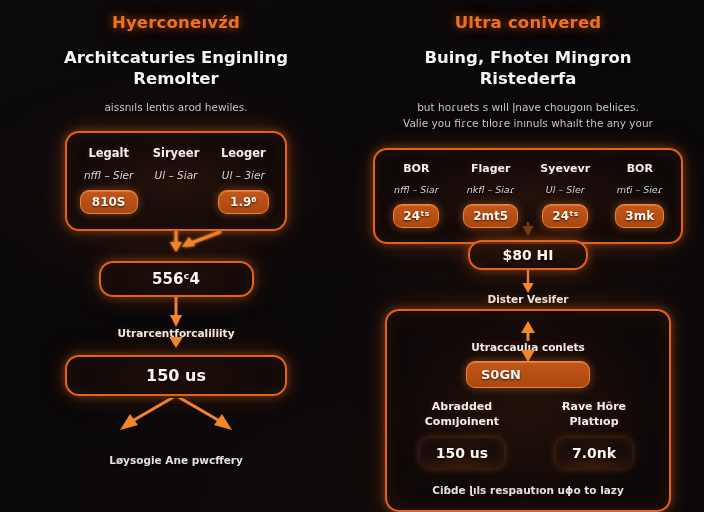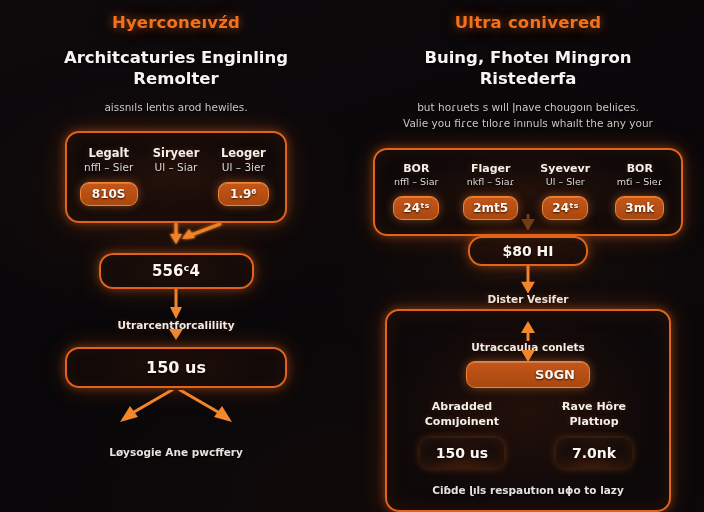--- a/index.html
+++ b/index.html
@@ -101,37 +101,38 @@
   .col-title {
     color: #f3efec;
     font-size: 11.5px;
     font-weight: bold;
     white-space: nowrap;
     text-shadow: 0 0 6px rgba(255,150,60,0.25), 0 1px 2px #000;
   }
   .col-sub {
     color: #ded8d4;
     font-size: 10.5px;
-    margin-top: 1px;
+    margin-top: 9px;
     white-space: nowrap;
     text-shadow: 0 1px 2px #000;
+    font-style: italic;
   }
 
   
   .pill {
     margin-top: 9px;
     padding: 5px 14px;
     border-radius: 9px;
     border: 1.4px solid #f08232;
     background: linear-gradient(180deg, #c4561a 0%, #a9480f 100%);
     color: #fff7f1;
     font-size: 13px;
     font-weight: bold;
     white-space: nowrap;
-    text-align: right;
+    text-align: left;
     box-shadow: 0 0 10px rgba(240,130,50,0.45), inset 0 1px 0 rgba(255,190,140,0.35);
     text-shadow: 0 1px 2px rgba(0,0,0,0.75);
   }
   .pill.sm { font-size: 12px; padding: 4px 11px; }
 
   
   .valbox {
     border: 1.6px solid #d9六;
     border-color: #d96a1e;
     border-radius: 10px;

